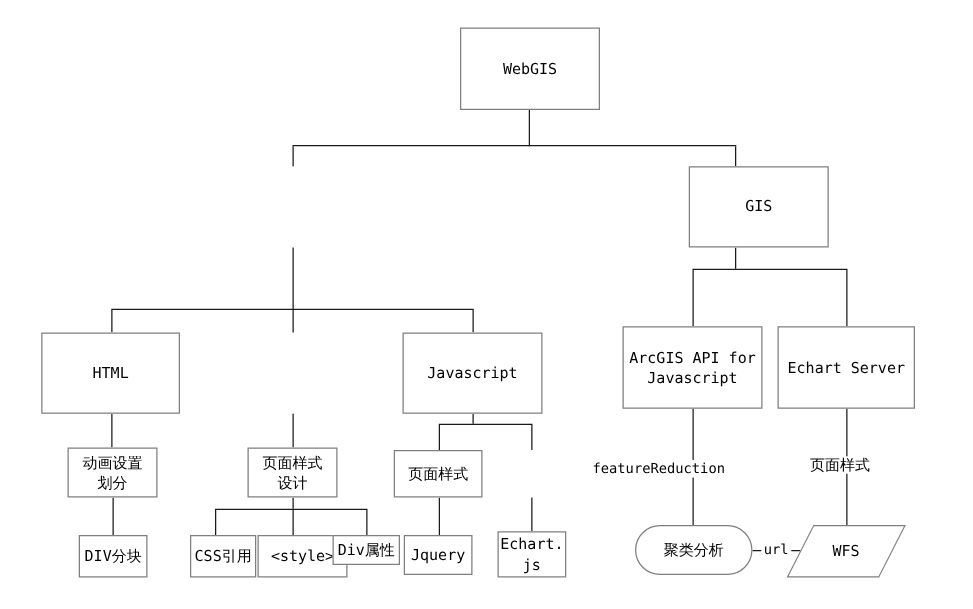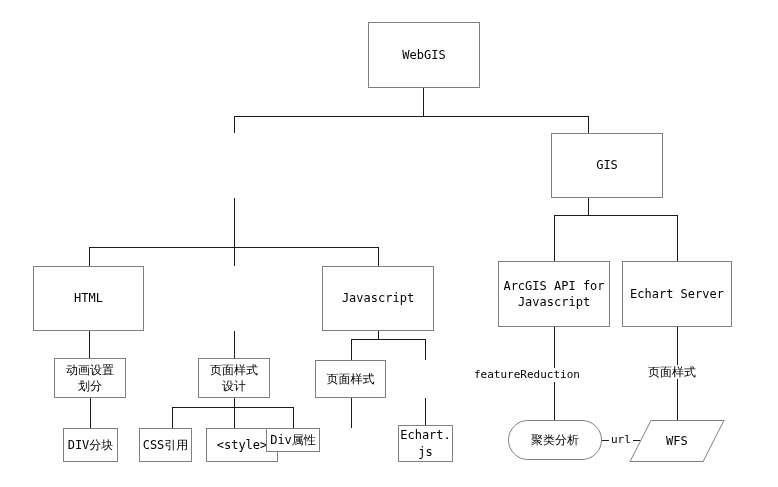--- a/index.html
+++ b/index.html
@@ -79,23 +79,24 @@
 Javascript</div>
   <div class="node" style="left:622px;top:261px;width:110px;height:66px;">Echart Server</div>
 
   <div class="node" style="left:54px;top:358px;width:72px;height:40px;">动画设置
 划分</div>
   <div class="node" style="left:198px;top:358px;width:72px;height:40px;">页面样式
 设计</div>
   <div class="node" style="left:315px;top:360px;width:71px;height:38px;">页面样式</div>
 
   <div class="node" style="left:63px;top:428px;width:55px;height:34px;">DIV分块</div>
-  <div class="node" style="left:139px;top:428px;width:53px;height:34px;">CSS引用</div>
+  <div class="node" style="left:152px;top:428px;width:53px;height:34px;">CSS引用</div>
   <div class="node" style="left:206px;top:428px;width:72px;height:34px;">&lt;style&gt;</div>
   <div class="node" style="left:266px;top:428px;width:54px;height:24px;">Div属性</div>
+  <div class="node" style="left:323px;top:428px;width:55px;height:32px;">Jquery</div>
   <div class="node" style="left:398px;top:425px;width:55px;height:37px;">Echart.
 js</div>
 
   <div class="node stadium" style="left:508px;top:420px;width:94px;height:40px;">聚类分析</div>
 
   <div class="node para" style="left:640px;top:420px;width:74px;height:42px;">
     <span class="unskew">WFS</span>
   </div>
 
 </div>

